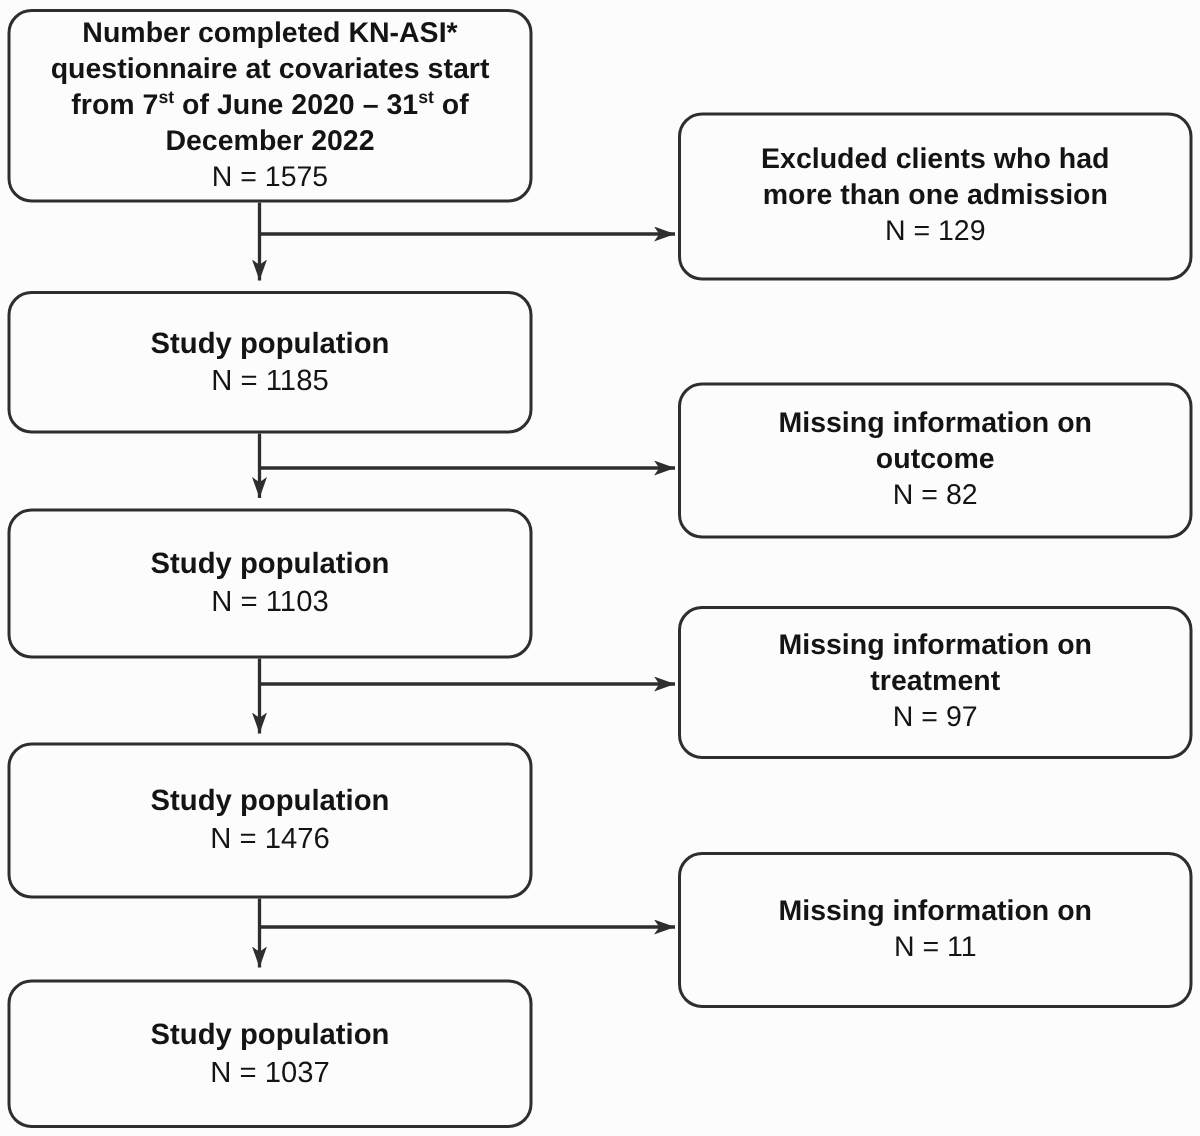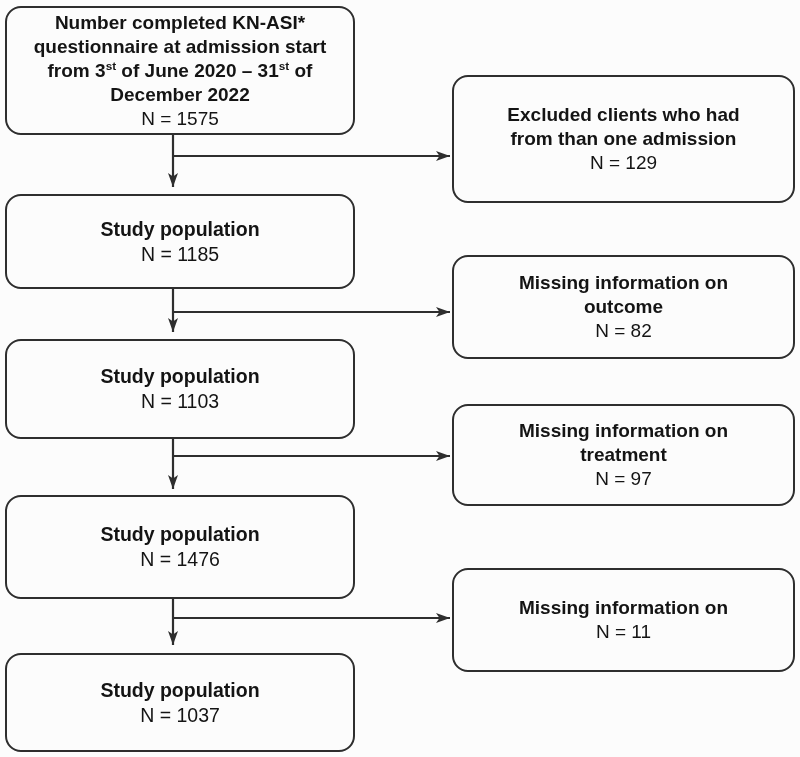--- a/index.html
+++ b/index.html
@@ -74,22 +74,22 @@
       <line x1="172" y1="312" x2="450" y2="312" marker-end="url(#ah)"></line>
       <line x1="173" y1="439" x2="173" y2="489" marker-end="url(#ah)"></line>
       <line x1="172" y1="456" x2="450" y2="456" marker-end="url(#ah)"></line>
       <line x1="173" y1="599" x2="173" y2="645" marker-end="url(#ah)"></line>
       <line x1="172" y1="618" x2="450" y2="618" marker-end="url(#ah)"></line>
     </g>
   </svg>
 
   <div class="box" style="left:5px; top:6px; width:350px; height:129px;">
     <div class="line">Number completed KN-ASI*</div>
-    <div class="line">questionnaire at admission start</div>
-    <div class="line"><span>from 3</span><sup>st</sup><span> of June 2020 – 31</span><sup>st</sup><span> of</span></div>
+    <div class="line">questionnaire at covariates start</div>
+    <div class="line"><span>from 7</span><sup>st</sup><span> of June 2020 – 31</span><sup>st</sup><span> of</span></div>
     <div class="line">December 2022</div>
     <div class="line n-line">N = 1575</div>
   </div>
 
   <div class="box study-box" style="left:5px; top:194px; width:350px; height:95px;">
     <div class="line">Study population</div>
     <div class="line n-line">N = 1185</div>
   </div>
 
   <div class="box study-box" style="left:5px; top:339px; width:350px; height:100px;">
@@ -100,23 +100,23 @@
   <div class="box study-box" style="left:5px; top:495px; width:350px; height:104px;">
     <div class="line">Study population</div>
     <div class="line n-line">N = 1476</div>
   </div>
 
   <div class="box study-box" style="left:5px; top:653px; width:350px; height:99px;">
     <div class="line">Study population</div>
     <div class="line n-line">N = 1037</div>
   </div>
 
-  <div class="box" style="left:452px; top:75px; width:343px; height:128px;">
+  <div class="box" style="left:452px; top:75px; width:343px; height:112px;">
     <div class="line">Excluded clients who had</div>
-    <div class="line">from than one admission</div>
+    <div class="line">more than one admission</div>
     <div class="line n-line">N = 129</div>
   </div>
 
   <div class="box" style="left:452px; top:255px; width:343px; height:104px;">
     <div class="line">Missing information on</div>
     <div class="line">outcome</div>
     <div class="line n-line">N = 82</div>
   </div>
 
   <div class="box" style="left:452px; top:404px; width:343px; height:102px;">

